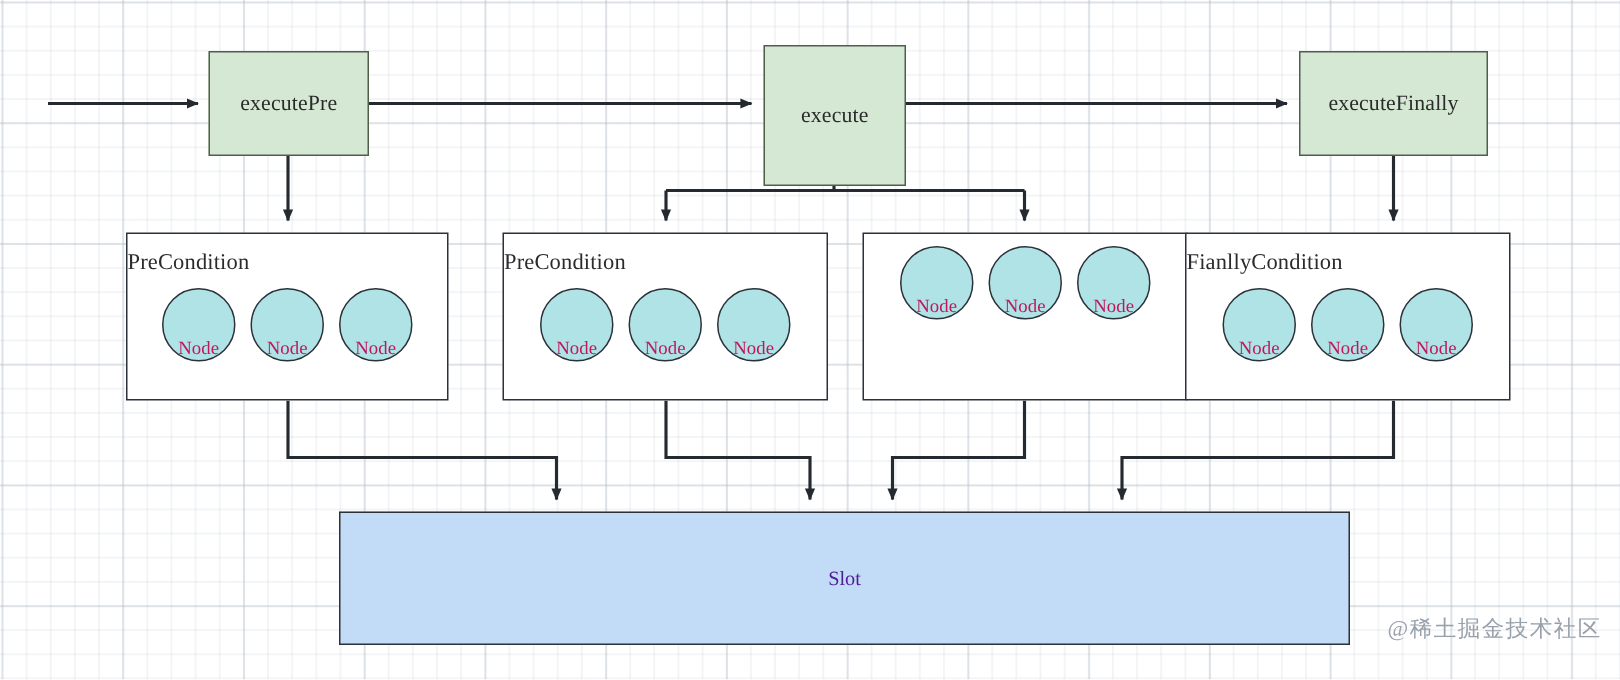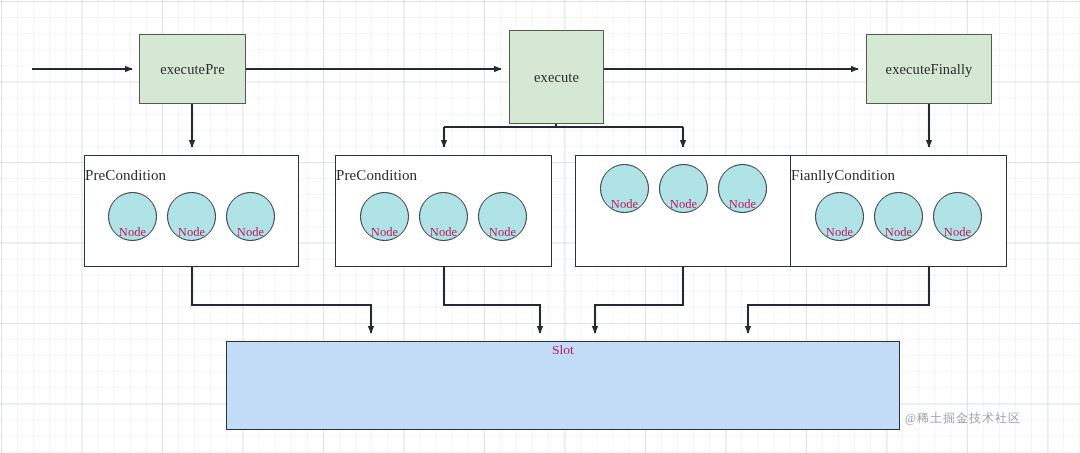--- a/index.html
+++ b/index.html
@@ -76,30 +76,32 @@
     justify-content: center;
     font-size: 12.5px;
     color: #be185d;
   }
   .slot-box {
     position: absolute;
     box-sizing: border-box;
     background: #c2dcf7;
     border: 1.8px solid #2b3138;
     display: flex;
+    align-items: center;
     justify-content: center;
     font-size: 13.5px;
-    color: #be185d;
+    color: #4c1d95;
   }
   .watermark {
     position: absolute;
-    font-size: 12px;
+    font-size: 15px;
     color: #97a0ab;
     letter-spacing: 1px;
     white-space: nowrap;
+    margin-left: 20px;
   }
 </style>
 </head>
 <body>
 
 <div id="canvas">
 
   <svg id="wires" viewBox="0 0 1080 453" width="1080" height="453">
     <defs>
       <marker id="arrowhead" markerWidth="9" markerHeight="9" refX="7.4" refY="4" orient="auto" markerUnits="userSpaceOnUse">

